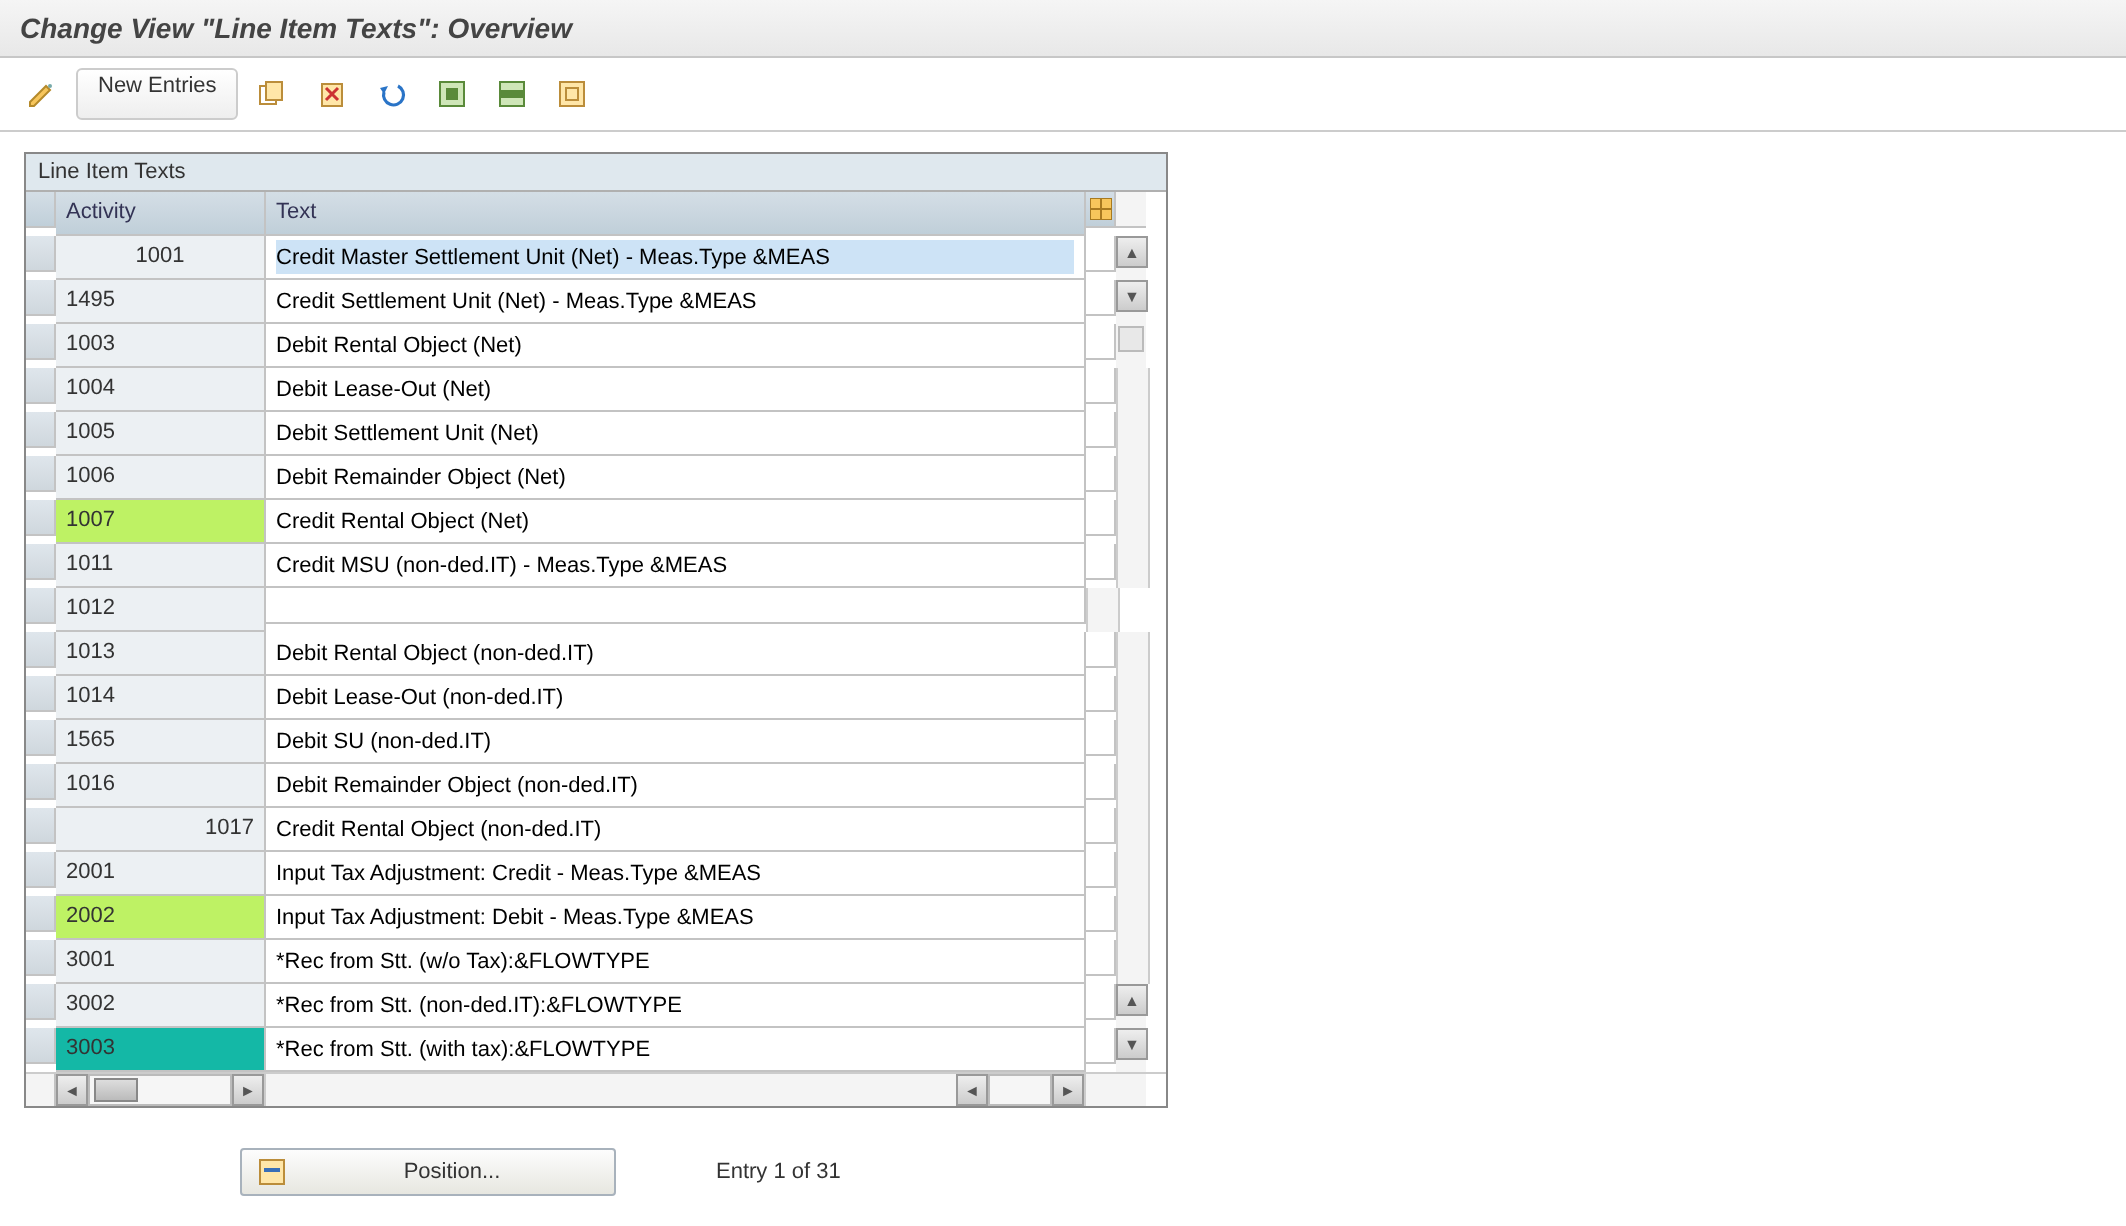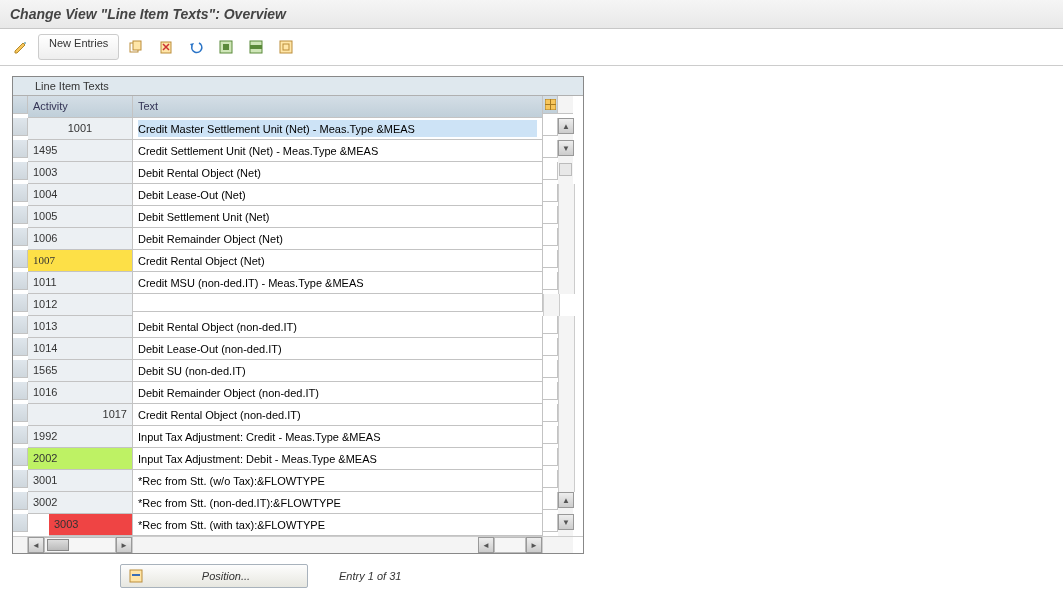--- a/index.html
+++ b/index.html
@@ -69,21 +69,21 @@
     padding: 10px 12px;
   }
   .panel {
     width: 570px;
     border: 1px solid #888;
     background: #fff;
   }
   .panel-title {
     background: #dfe8ee;
     border-bottom: 1px solid #b0b0b0;
-    padding: 3px 22px;
+    padding: 3px 6px;
     font-size: 11px;
   }
   .grid {
     display: grid;
     grid-template-columns: 15px 105px 410px 15px 15px;
   }
   .hcell, .cell, .rowhead, .iconcell {
     border-right: 1px solid #c3c3c3;
     border-bottom: 1px solid #c3c3c3;
     padding: 2px 5px;
@@ -169,26 +169,25 @@
   }
   .hscroll-thumb {
     position:absolute;
     left:2px; top:1px; bottom:1px;
     width:20px;
     background:linear-gradient(#ddd,#bbb);
     border:1px solid #888;
   }
   .footer {
     position:absolute;
-    bottom:25px;
+    bottom:15px;
     left:120px;
     display:flex;
     align-items:center;
-    gap:31px;
-    font-style:italic;
+    gap:50px;
   }
   .position-btn {
     display:flex;
     align-items:center;
     gap:10px;
     width:170px;
     height:22px;
     border:1px solid #a8b2bc;
     background:linear-gradient(#fdfdfd,#e7e7e0);
     padding:0 8px;
@@ -322,21 +321,21 @@
               <div class="rowhead"></div>
               <div class="cell" style="background: rgb(236, 240, 243);">1006</div>
               <div class="cell editable"><input value="Debit Remainder Object (Net)" style=""></div>
               <div class="cell" style="background: rgb(255, 255, 255); border-right: 1px solid rgb(195, 195, 195); padding: 0px;"></div>
               <div style="border-bottom: none; border-right: none; padding: 0px; height: 22px; background: rgb(244, 244, 244);">
                 <div style="width:100%;height:100%;background:#f4f4f4;border-left:1px solid #ccc;border-right:1px solid #ccc;"></div>
               </div>
             </div>
             <div class="grid">
               <div class="rowhead"></div>
-              <div class="cell" style="background: #fde047; font-family: Liberation Serif, serif;">1007</div>
+              <div class="cell" style="background: #bef264;">1007</div>
               <div class="cell editable"><input value="Credit Rental Object (Net)" style=""></div>
               <div class="cell" style="background: rgb(255, 255, 255); border-right: 1px solid rgb(195, 195, 195); padding: 0px;"></div>
               <div style="border-bottom: none; border-right: none; padding: 0px; height: 22px; background: rgb(244, 244, 244);">
                 <div style="width:100%;height:100%;background:#f4f4f4;border-left:1px solid #ccc;border-right:1px solid #ccc;"></div>
               </div>
             </div>
             <div class="grid">
               <div class="rowhead"></div>
               <div class="cell" style="background: rgb(236, 240, 243);">1011</div>
               <div class="cell editable"><input value="Credit MSU (non-ded.IT) - Meas.Type &amp;MEAS" style=""></div>
@@ -393,21 +392,21 @@
               <div class="rowhead"></div>
               <div class="cell" style="background: rgb(236, 240, 243); text-align: right;">1017</div>
               <div class="cell editable"><input value="Credit Rental Object (non-ded.IT)" style=""></div>
               <div class="cell" style="background: rgb(255, 255, 255); border-right: 1px solid rgb(195, 195, 195); padding: 0px;"></div>
               <div style="border-bottom: none; border-right: none; padding: 0px; height: 22px; background: rgb(244, 244, 244);">
                 <div style="width:100%;height:100%;background:#f4f4f4;border-left:1px solid #ccc;border-right:1px solid #ccc;"></div>
               </div>
             </div>
             <div class="grid">
               <div class="rowhead"></div>
-              <div class="cell" style="background: rgb(236, 240, 243);">1992</div>
+              <div class="cell" style="background: rgb(236, 240, 243);">2001</div>
               <div class="cell editable"><input value="Input Tax Adjustment: Credit - Meas.Type &amp;MEAS" style=""></div>
               <div class="cell" style="background: rgb(255, 255, 255); border-right: 1px solid rgb(195, 195, 195); padding: 0px;"></div>
               <div style="border-bottom: none; border-right: none; padding: 0px; height: 22px; background: rgb(244, 244, 244);">
                 <div style="width:100%;height:100%;background:#f4f4f4;border-left:1px solid #ccc;border-right:1px solid #ccc;"></div>
               </div>
             </div>
             <div class="grid">
               <div class="rowhead"></div>
               <div class="cell" style="background: #bef264;">2002</div>
               <div class="cell editable"><input value="Input Tax Adjustment: Debit - Meas.Type &amp;MEAS" style=""></div>
@@ -429,21 +428,21 @@
               <div class="rowhead"></div>
               <div class="cell" style="background: rgb(236, 240, 243);">3002</div>
               <div class="cell editable"><input value="*Rec from Stt. (non-ded.IT):&amp;FLOWTYPE" style=""></div>
               <div class="cell" style="background: rgb(255, 255, 255); border-right: 1px solid rgb(195, 195, 195); padding: 0px;"></div>
               <div style="border-bottom: none; border-right: none; padding: 0px; height: 22px; background: rgb(244, 244, 244);">
                 <div class="vscroll-btn">▲</div>
               </div>
             </div>
             <div class="grid">
               <div class="rowhead"></div>
-              <div class="cell" style="background: #ef4444; margin-left: 21px;">3003</div>
+              <div class="cell" style="background: #14b8a6;">3003</div>
               <div class="cell editable"><input value="*Rec from Stt. (with tax):&amp;FLOWTYPE" style=""></div>
               <div class="cell" style="background: rgb(255, 255, 255); border-right: 1px solid rgb(195, 195, 195); padding: 0px;"></div>
               <div style="border-bottom: none; border-right: none; padding: 0px; height: 22px; background: rgb(244, 244, 244);">
                 <div class="vscroll-btn">▼</div>
               </div>
             </div>
           </div>
       </div>
     </div>
 

